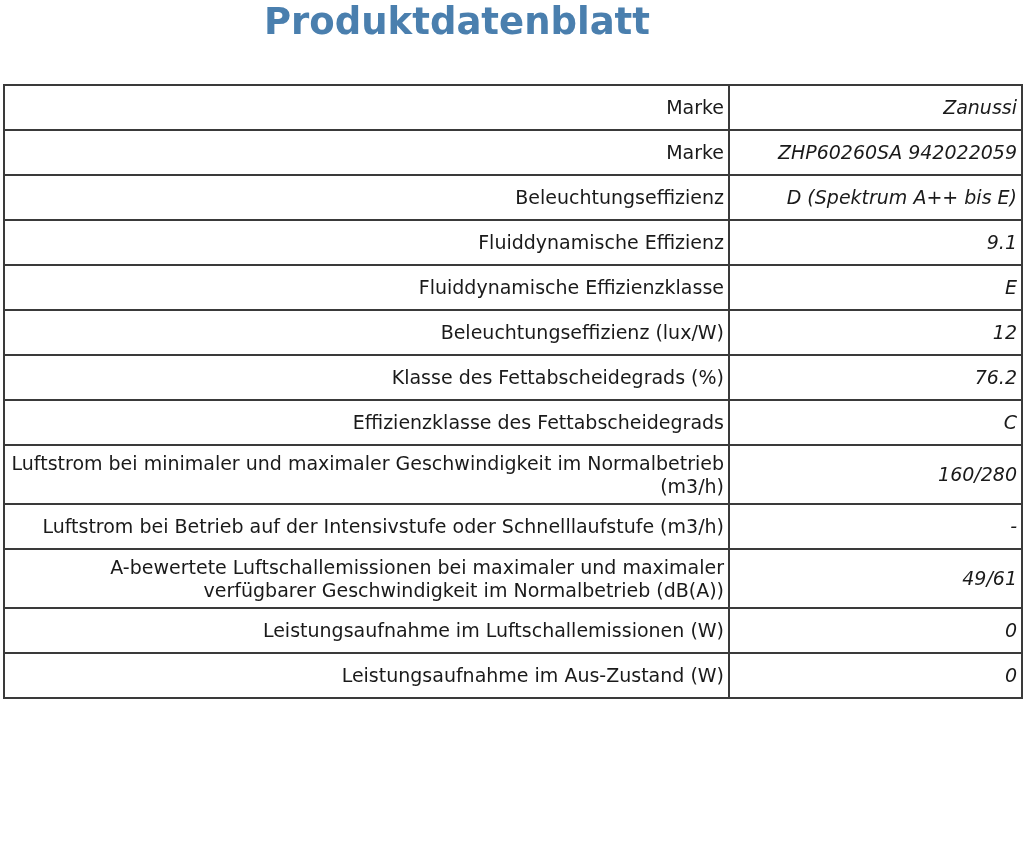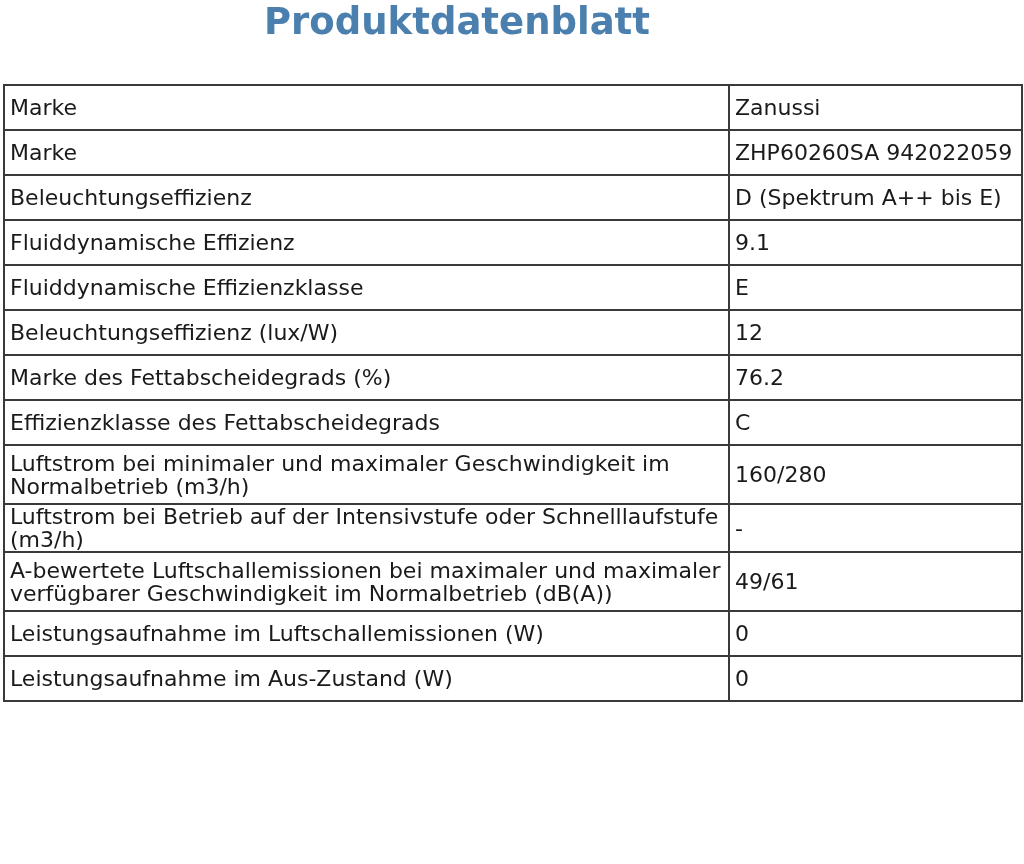--- a/index.html
+++ b/index.html
@@ -34,30 +34,31 @@
       left: 3px;
       top: 84px;
       width: 1018px;
       border-collapse: collapse;
       table-layout: fixed;
       border: 2px solid #3a3a3a;
     }
     table.datasheet td {
       border: 2px solid #3a3a3a;
       padding: 0 4px 0 5px;
-      font-size: 22px;
+      font-size: 19px;
       line-height: 23px;
       vertical-align: middle;
       color: #1a1a1a;
+      text-align: right;
     }
     col.c-label { width: 725px; }
     col.c-value { width: 293px; }
     tr.h1 td { height: 43px; }
     tr.h2 td { height: 57px; }
-    td.val { padding-left: 5px; }
+    td.val { padding-left: 5px; font-style: italic; }
   </style>
 </head>
 <body>
 
 <div class="title">Produktdatenblatt</div>
 
 <table class="datasheet">
   <colgroup>
     <col class="c-label">
     <col class="c-value">
@@ -81,21 +82,21 @@
     </tr>
     <tr class="h1">
       <td>Fluiddynamische Effizienzklasse</td>
       <td class="val">E</td>
     </tr>
     <tr class="h1">
       <td>Beleuchtungseffizienz (lux/W)</td>
       <td class="val">12</td>
     </tr>
     <tr class="h1">
-      <td>Marke des Fettabscheidegrads (%)</td>
+      <td>Klasse des Fettabscheidegrads (%)</td>
       <td class="val">76.2</td>
     </tr>
     <tr class="h1">
       <td>Effizienzklasse des Fettabscheidegrads</td>
       <td class="val">C</td>
     </tr>
     <tr class="h2">
       <td>Luftstrom bei minimaler und maximaler Geschwindigkeit im Normalbetrieb (m3/h)</td>
       <td class="val">160/280</td>
     </tr>

